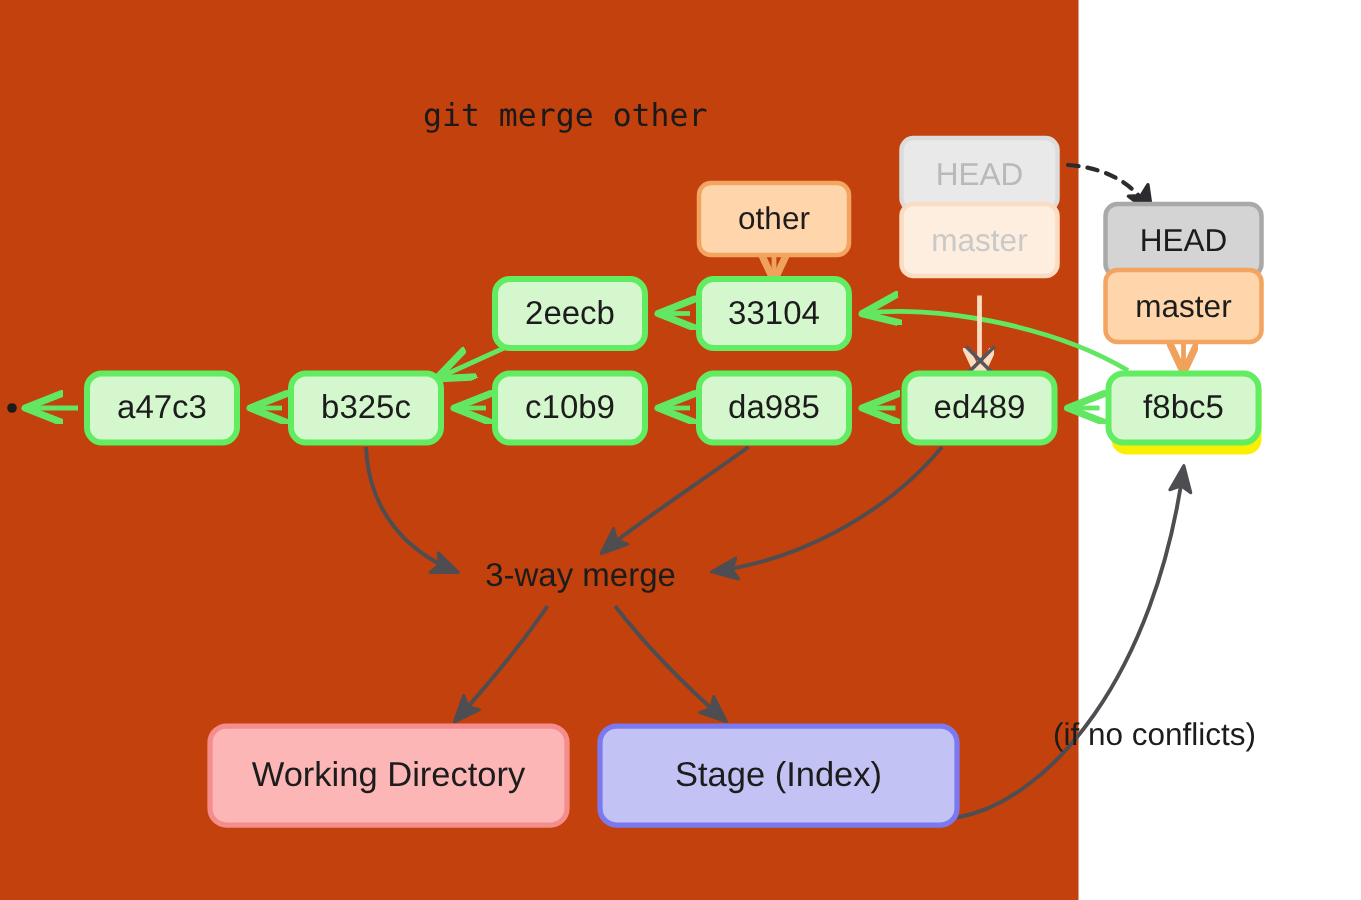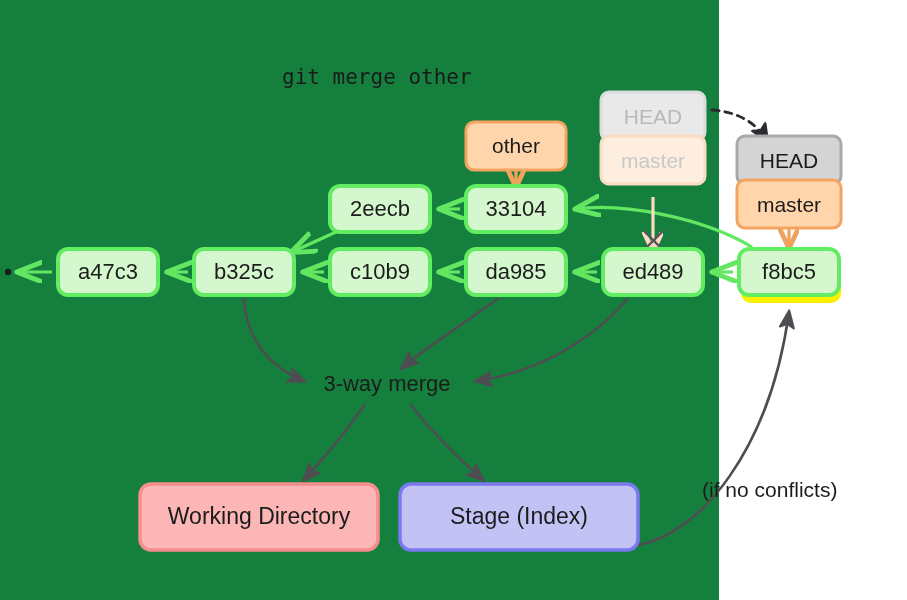--- a/index.html
+++ b/index.html
@@ -10,21 +10,21 @@
   body {
     width: 907px;
     height: 600px;
     overflow: hidden;
     font-family: "Liberation Sans", sans-serif;
   }
   #stage {
     position: relative;
     width: 719px;
     height: 600px;
-    background: #15803d;
+    background: #c2410c;
   }
   svg#diagram {
     position: absolute;
     left: 0;
     top: 0;
     width: 907px;
     height: 600px;
   }
   .title-text {
     font-family: "DejaVu Sans Mono", "Liberation Mono", monospace;

